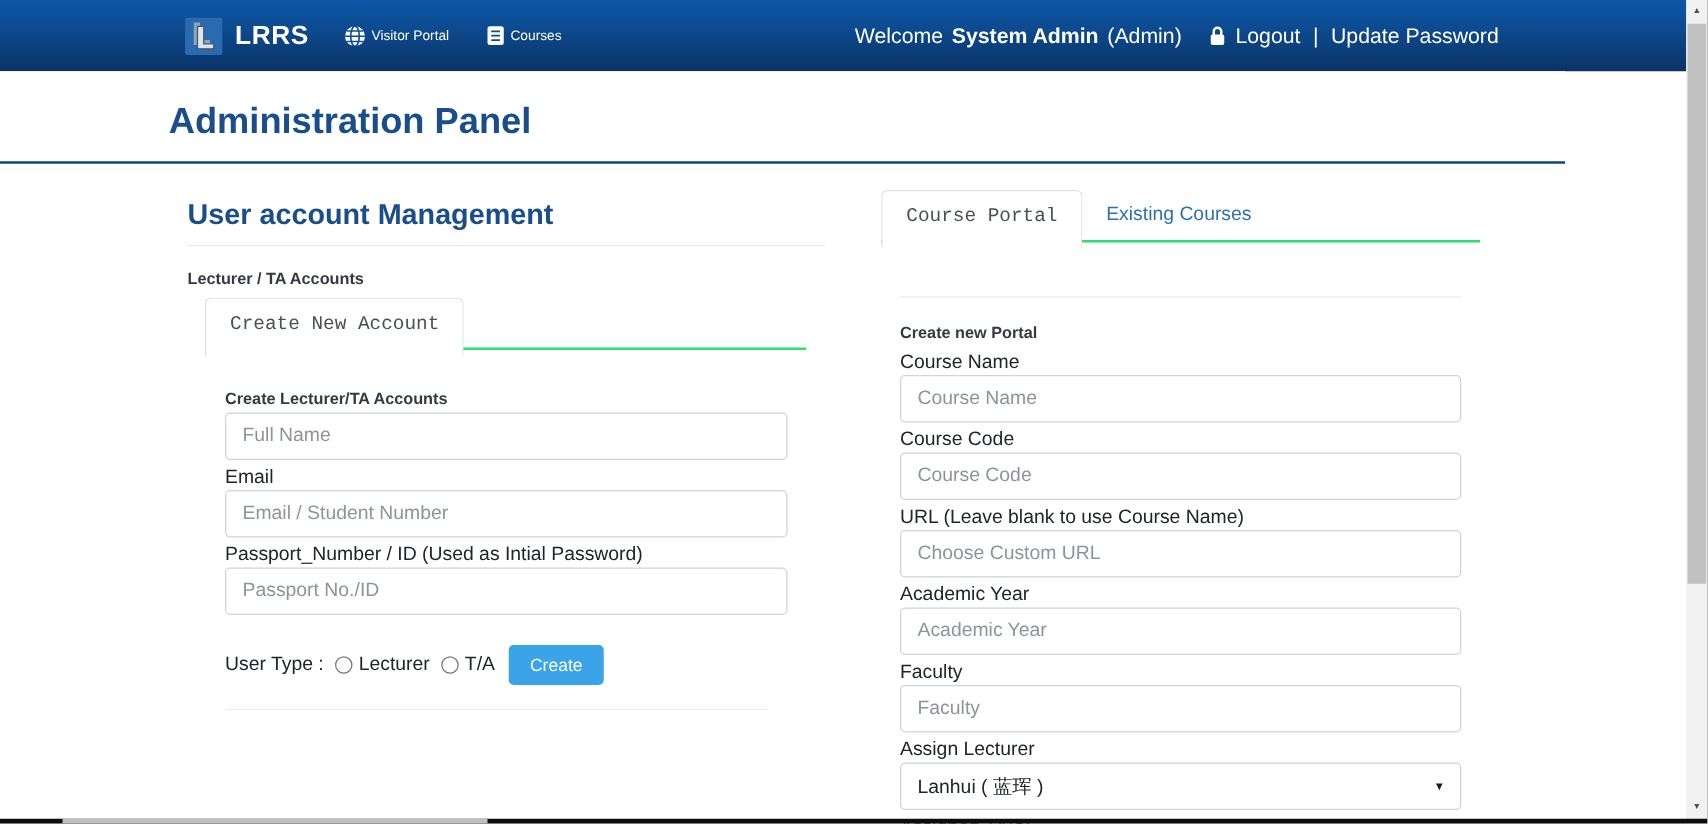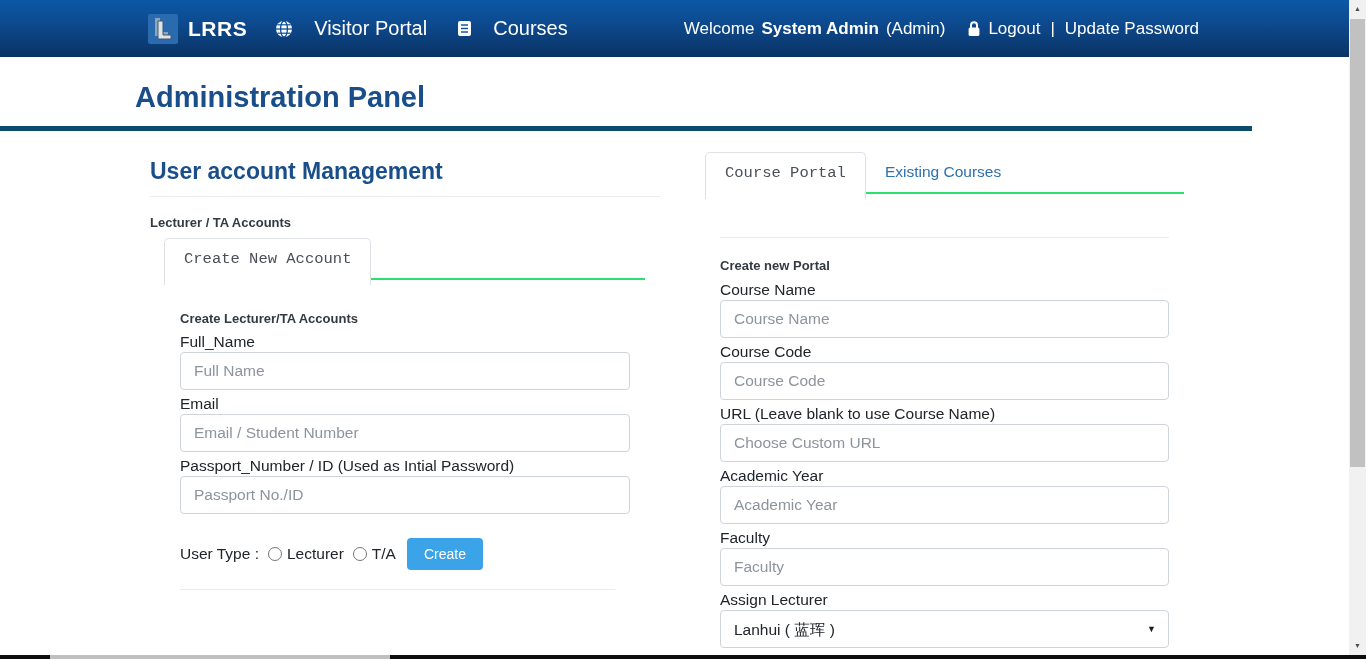--- a/index.html
+++ b/index.html
@@ -7,31 +7,31 @@
             font-family:"Liberation Sans",sans-serif;}
 
   
   .navbar{position:absolute;top:0;left:0;width:1349px;height:57px;box-sizing:border-box;
           background:linear-gradient(180deg,#0b58a6 0%,#0d4a8f 40%,#0a3365 100%);
           display:flex;align-items:center;padding:0 150px 0 148px;color:#fff;}
   .brand{display:flex;align-items:center;gap:10px;cursor:pointer;}
   .brand-logo{width:30px;height:30px;display:block;}
   .brand-text{font-size:21px;font-weight:600;letter-spacing:.5px;}
   .nav-links{display:flex;align-items:center;gap:30px;margin-left:28px;}
-  .nav-item{display:flex;align-items:center;gap:21px;font-size:20px;cursor:pointer;}
+  .nav-item{display:flex;align-items:center;gap:4px;font-size:11px;cursor:pointer;}
   .nav-right{margin-left:auto;display:flex;align-items:flex-end;font-size:17px;white-space:nowrap;}
   .nav-right .sp{display:inline-block;width:7px;}
   .bold{font-weight:700;}
   .logout-group{display:flex;align-items:center;gap:7px;margin-left:22px;cursor:pointer;}
   .pipe{margin:0 10px;}
   .updpwd{cursor:pointer;}
 
   
   .page-header{position:absolute;top:57px;left:0;width:1252px;height:74px;box-sizing:border-box;
-               border-bottom:5px solid #0c4a6e;background:#fff;}
+               border-bottom:2px solid #0c4a6e;background:#fff;}
   .page-title{position:absolute;left:135px;top:24px;font-size:29px;font-weight:600;color:#1a4e8a;}
 
   
   .hr{border:0;border-top:1px solid #ececec;margin:0;}
   .sect-bold{font-size:13px;font-weight:700;color:#333a41;line-height:22px;}
   .f-label{font-size:15.5px;color:#212529;line-height:20px;}
   .f-input{display:block;box-sizing:border-box;width:100%;height:38px;border:1px solid #ced4da;
            border-radius:4px;padding:0 13px;font-size:15.5px;color:#495057;margin:0 0 4px;
            outline:none;background:#fff;font-family:inherit;}
   .f-input::placeholder{color:#8d949c;opacity:1;}
@@ -144,21 +144,20 @@
     <hr class="hr hr-title">
     <div class="sect-bold">Lecturer / TA Accounts</div>
 
     <div class="tabs tabs-left">
       <div class="tab active">Create New Account</div>
     </div>
 
     <div class="form-area-left">
       <div class="sect-bold">Create Lecturer/TA Accounts</div>
 
-      <div class="f-label">Full_Name</div>
       <input class="f-input" type="text" placeholder="Full Name" style="">
 
       <div class="f-label">Email</div>
       <input class="f-input" type="text" placeholder="Email / Student Number" style="">
 
       <div class="f-label">Passport_Number / ID (Used as Intial Password)</div>
       <input class="f-input" type="text" placeholder="Passport No./ID" style="">
 
       <div class="user-row">
         <span>User Type :</span>

